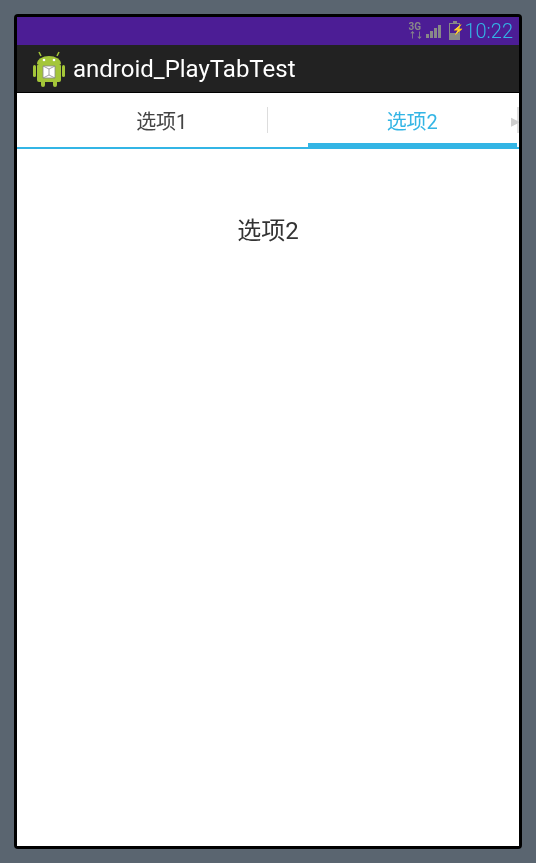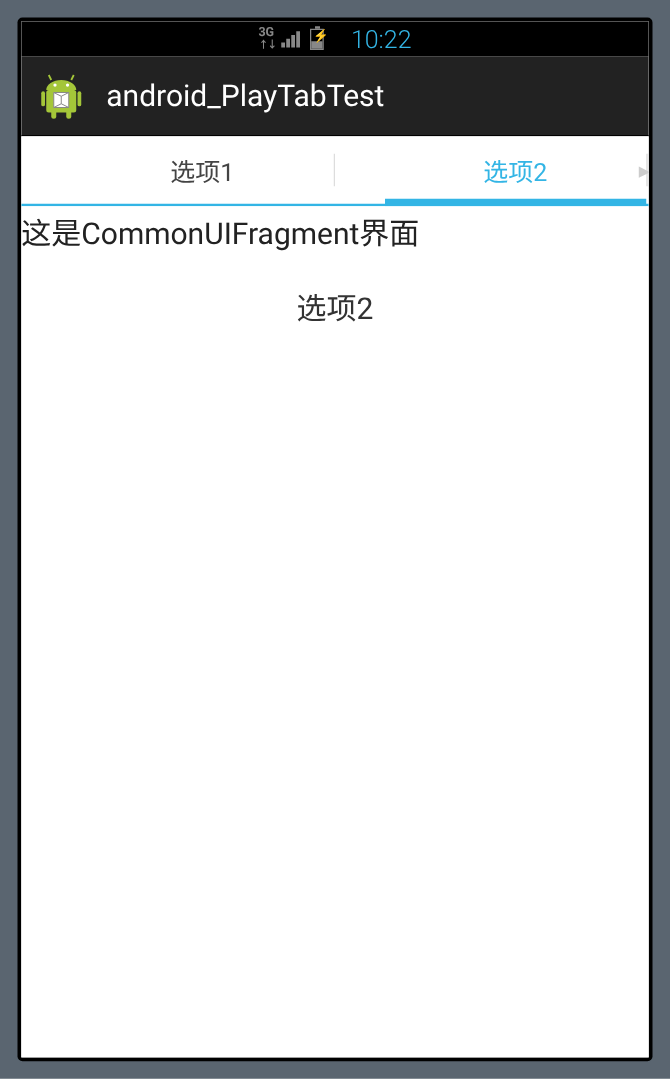--- a/index.html
+++ b/index.html
@@ -22,23 +22,23 @@
     .screen {
       width: 100%;
       height: 100%;
       background: #fff;
       display: flex;
       flex-direction: column;
       overflow: hidden;
     }
     .status-bar {
       height: 28px;
-      background: #000000;
-      display: flex;
-      justify-content: center;
+      background: #4c1d95;
+      display: flex;
+      justify-content: flex-end;
       align-items: center;
       padding: 0 6px;
       gap: 4px;
     }
     .status-signal {
       display: flex;
       align-items: flex-end;
       gap: 1px;
       height: 14px;
       margin-right: 2px;
@@ -88,30 +88,30 @@
       position: absolute;
       top: 1px;
       left: 2px;
       color: #fff;
       font-size: 10px;
       line-height: 1;
     }
     .clock {
       color: #33b5e5;
       font-size: 20px;
-      margin-left: 18px;
+      margin-left: 0;
       font-weight: 300;
     }
     .action-bar {
-      height: 64px;
+      height: 48px;
       background: #222;
       display: flex;
       align-items: center;
       padding: 0 12px;
-      gap: 16px;
+      gap: 4px;
       border-bottom: 1px solid #000;
     }
     .app-icon {
       width: 40px;
       height: 40px;
     }
     .app-title {
       color: #fff;
       font-size: 24px;
       font-weight: 400;
@@ -231,18 +231,17 @@
       <div class="tab-sep"></div>
       <div class="tab selected">
         <span>选项2</span>
       </div>
       <div class="tab-sep"></div>
       <div class="tab-sep"></div>
       <div class="overflow-chevron">▸</div>
     </div>
 
     <div class="content">
-      <div class="frag-text">这是CommonUIFragment界面</div>
       <div class="center-label">选项2</div>
     </div>
 
   </div>
 </div>
 
 </body></html>

